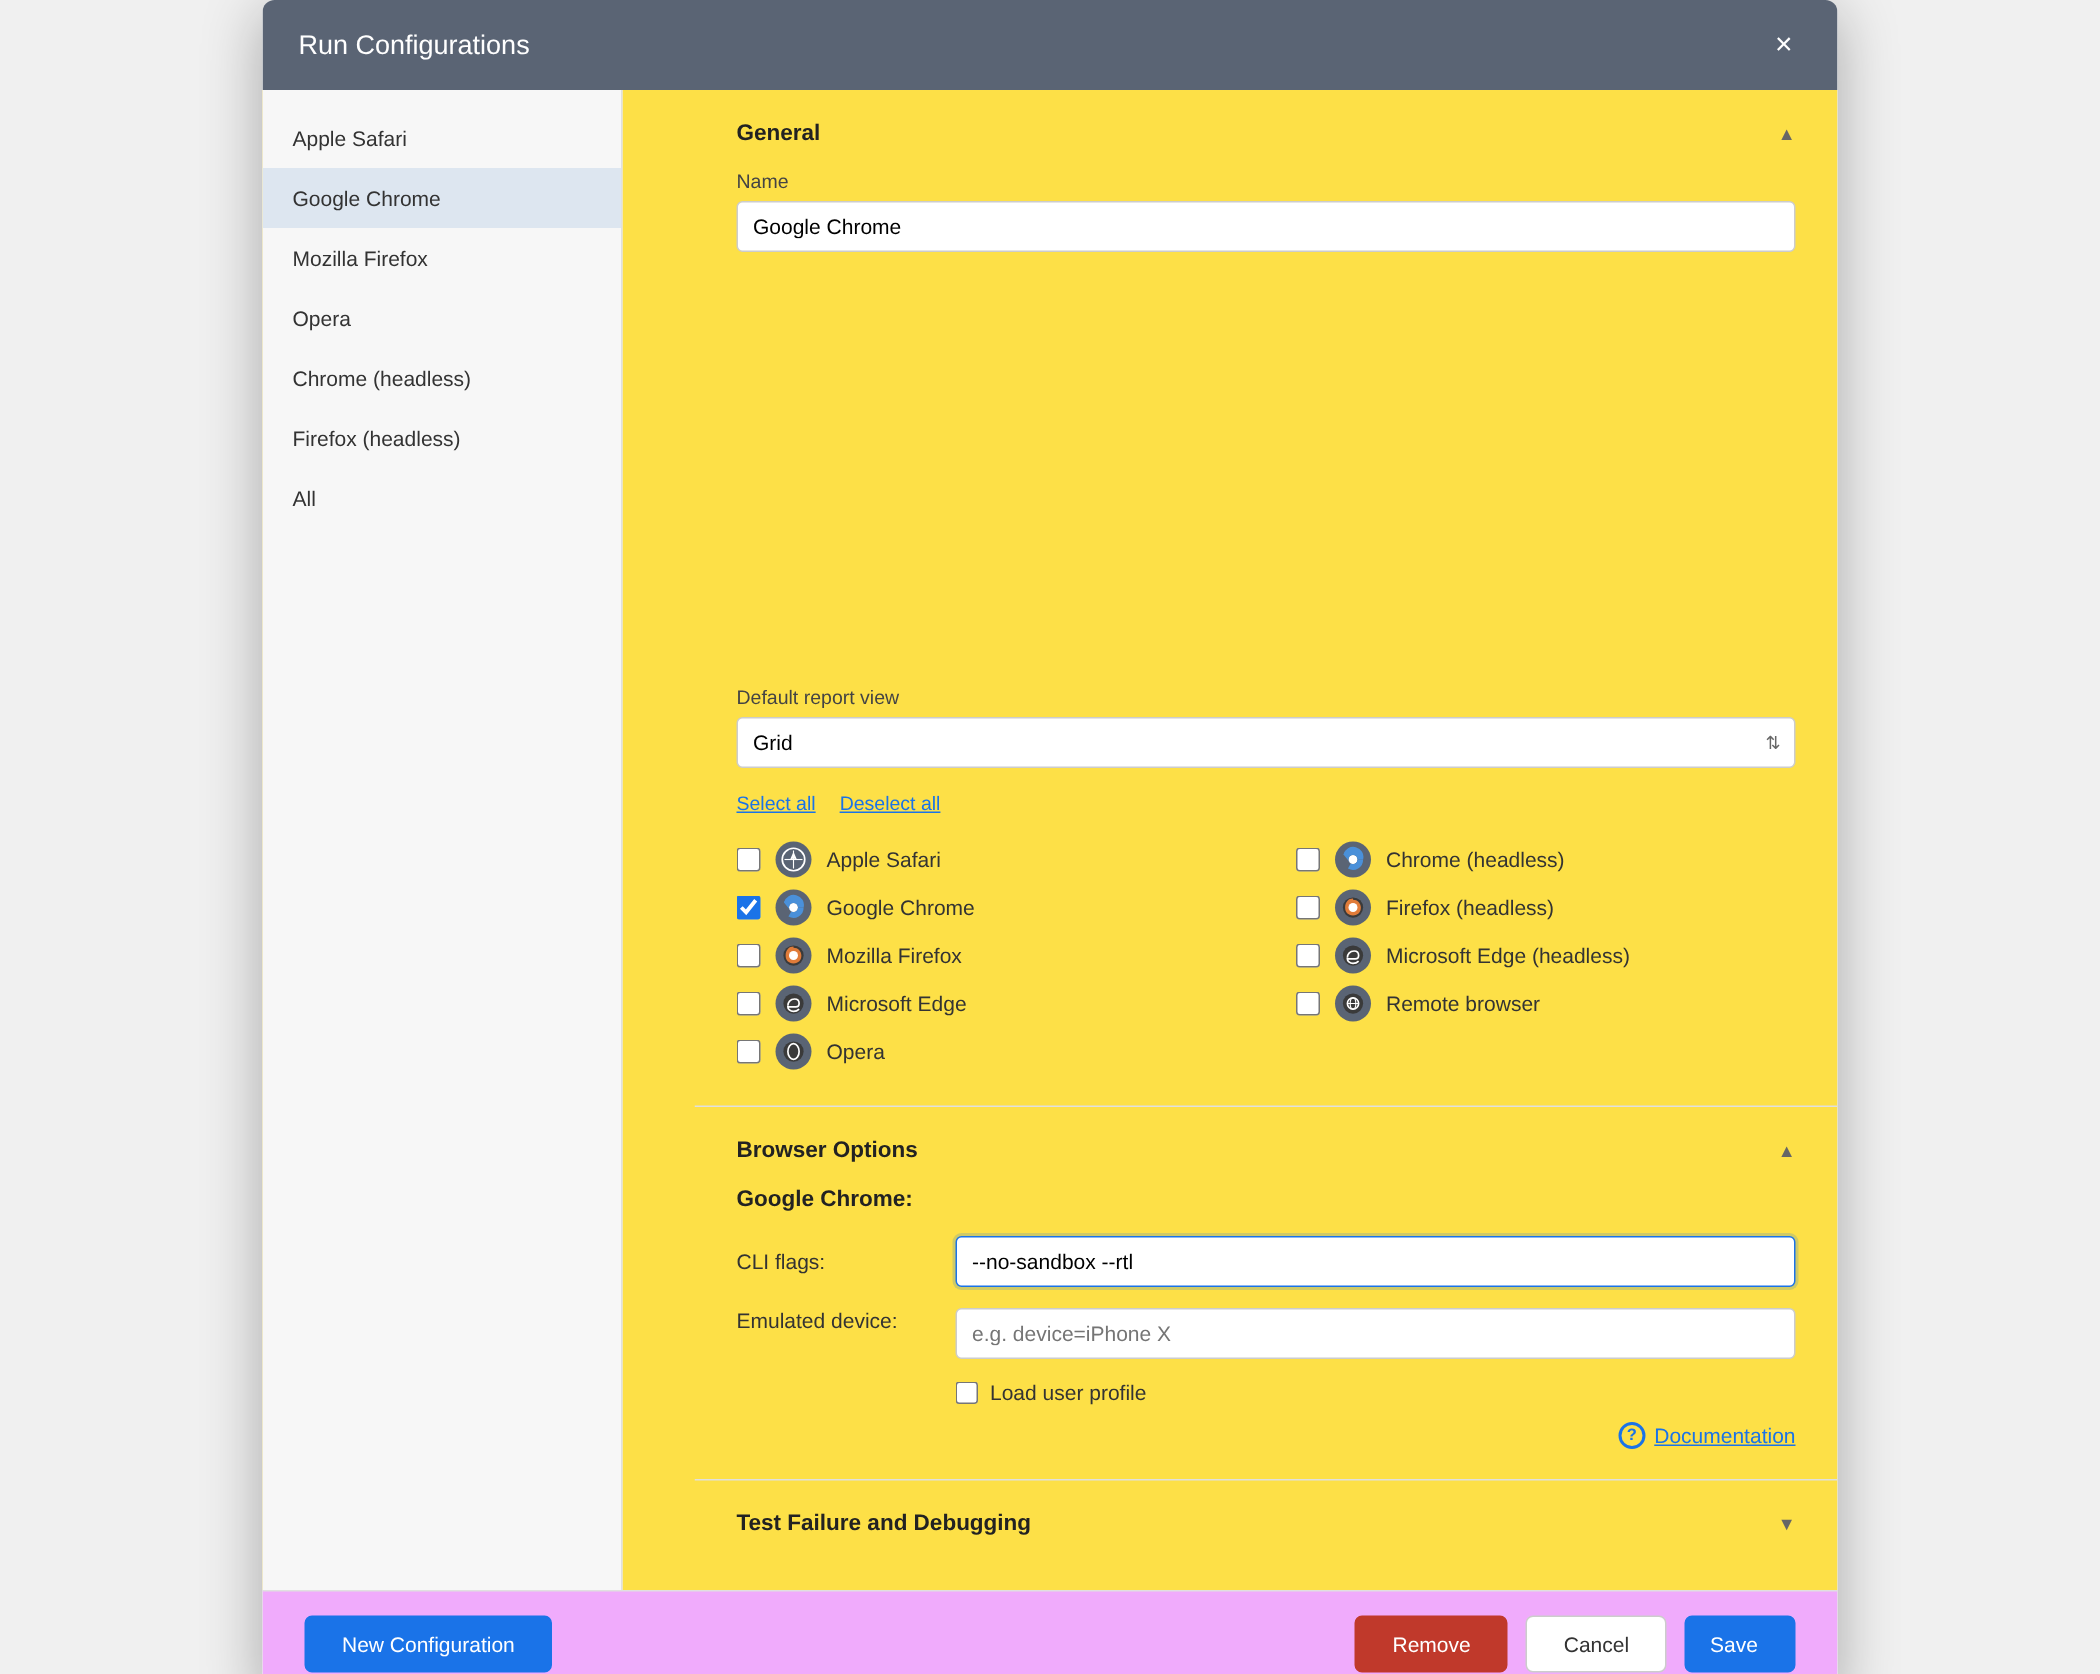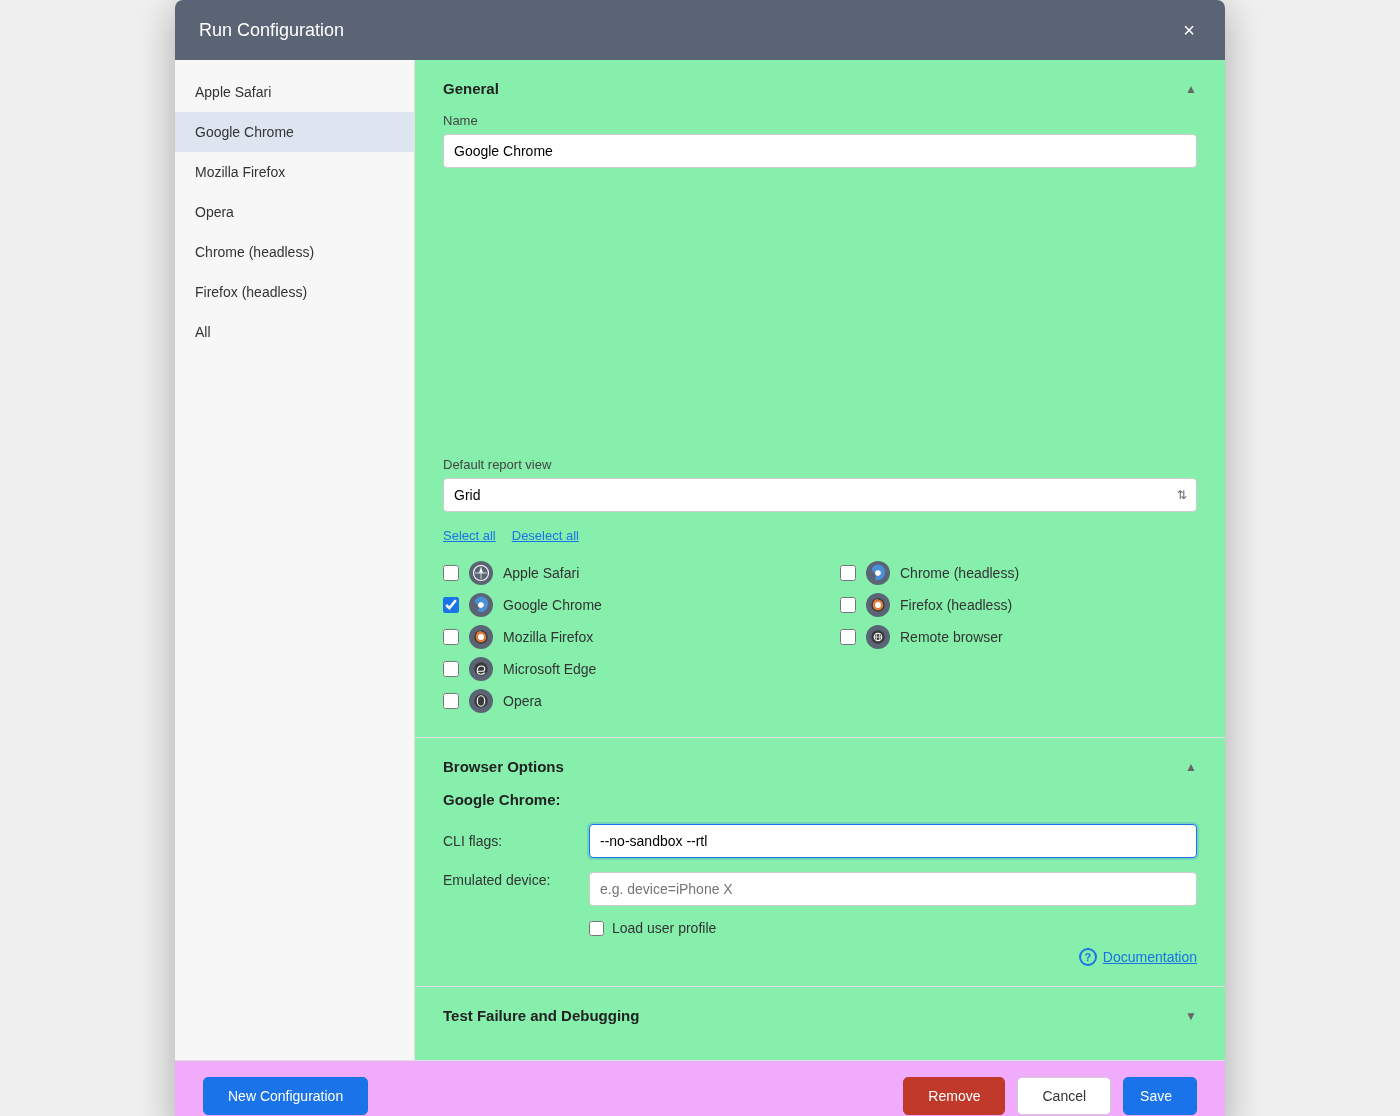--- a/index.html
+++ b/index.html
@@ -33,21 +33,22 @@
       color: #fff;
       font-size: 20px;
       cursor: pointer;
       line-height: 1;
       padding: 2px 6px;
     }
 
     .dialog-body {
       display: flex;
       flex: 1;
-      background: #86efac;
+      background: #fde047;
+      gap: 48px;
     }
 
     .sidebar {
       width: 240px;
       background: #f7f7f7;
       border-right: 1px solid #e0e0e0;
       padding: 12px 0;
       flex-shrink: 0;
     }
     .sidebar-item {
@@ -318,21 +319,21 @@
 
     
     .browser-icon svg { width: 18px; height: 18px; }
   </style>
 </head>
 <body>
 
 <div class="dialog">
 
   <div class="dialog-header">
-    <span class="dialog-header-title">Run Configuration</span>
+    <span class="dialog-header-title">Run Configurations</span>
     <button class="close-btn">×</button>
   </div>
 
   <div class="dialog-body">
 
     <div class="sidebar">
       <div class="sidebar-item">
         <span>Apple Safari</span>
       </div>
       <div class="sidebar-item active">
@@ -463,20 +464,30 @@
               <div class="browser-icon icon-firefox">
                 <svg viewBox="0 0 24 24" xmlns="http://www.w3.org/2000/svg">
                     <circle cx="12" cy="12" r="9" fill="#3a3a3a" stroke="none"></circle>
                     <path d="M12 4 C8 4 5 7 5 12 C5 16 7.5 19 12 19 C16.5 19 19 16 19 12 C19 8 16 5 12 5 Z" fill="#E07B39"></path>
                     <circle cx="12" cy="12" r="4" fill="white"></circle>
                   </svg>
               </div>
               <label class="browser-label" for="firefox_headless">Firefox (headless)</label>
             </div>
             <div class="browser-option">
+              <input type="checkbox" id="edge_headless" style="">
+              <div class="browser-icon icon-edge">
+                <svg viewBox="0 0 24 24" xmlns="http://www.w3.org/2000/svg">
+                    <circle cx="12" cy="12" r="9" fill="#3a3a3a"></circle>
+                    <path d="M7 14 C7 11 9 8 13 8 C16 8 17 10 17 12 C17 14 16 15 14 15 L7 15 C7 17 9 19 12 19 C14.5 19 16 18 17 17" stroke="white" stroke-width="1.5" fill="none"></path>
+                  </svg>
+              </div>
+              <label class="browser-label" for="edge_headless">Microsoft Edge (headless)</label>
+            </div>
+            <div class="browser-option">
               <input type="checkbox" id="remote" style="">
               <div class="browser-icon icon-remote">
                 <svg viewBox="0 0 24 24" xmlns="http://www.w3.org/2000/svg">
                     <circle cx="12" cy="12" r="9" fill="#3a3a3a"></circle>
                     <circle cx="12" cy="12" r="5" stroke="white" stroke-width="1.5" fill="none"></circle>
                     <ellipse cx="12" cy="12" rx="2.5" ry="5" stroke="white" stroke-width="1" fill="none"></ellipse>
                     <line x1="7" y1="12" x2="17" y2="12" stroke="white" stroke-width="1"></line>
                   </svg>
               </div>
               <label class="browser-label" for="remote">Remote browser</label>

